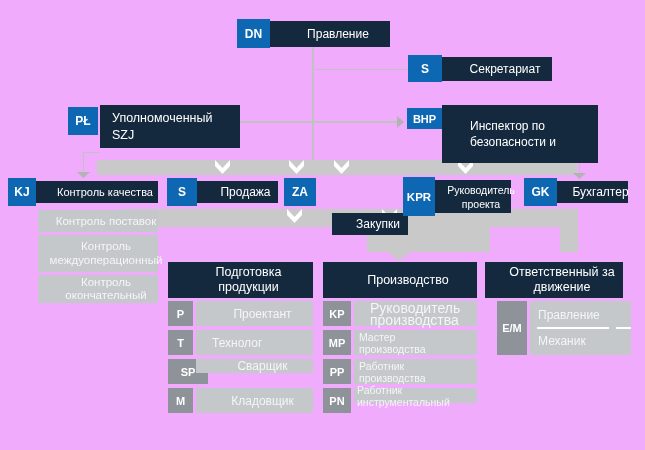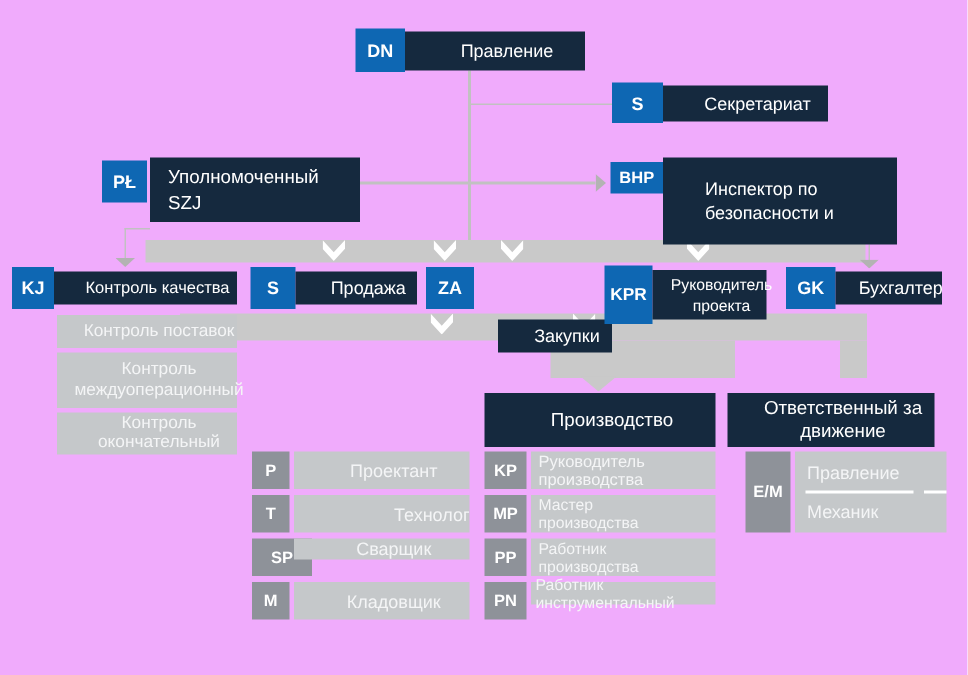--- a/index.html
+++ b/index.html
@@ -101,42 +101,45 @@
   <div class="abs grayb center" style="left:38px;top:210px;width:120px;height:22px;font-size:11.5px;justify-content:center;">
       <span>Контроль поставок</span>
     </div>
   <div class="abs grayb center" style="left:38px;top:235px;width:120px;height:37px;font-size:11.5px;line-height:13.5px;justify-content:center;text-align:center;">
       <span>Контроль междуоперационный</span>
     </div>
   <div class="abs grayb center" style="left:38px;top:275px;width:120px;height:28px;font-size:11.5px;line-height:13.5px;justify-content:center;text-align:center;">
       <span>Контроль окончательный</span>
     </div>
 
+  <div class="abs navy center" style="left:168px;top:262px;width:145px;height:36px;font-size:12.5px;line-height:15px;">
+      <span style="display:inline-block;width:100px;">Подготовка продукции</span>
+    </div>
   <div class="abs codeg" style="left:168px;top:301px;width:25px;height:25px;">P</div>
   <div class="abs grayb center f12" style="left:196px;top:301px;width:117px;height:25px;justify-content:center;">
       <span>Проектант</span>
     </div>
   <div class="abs codeg" style="left:168px;top:330px;width:25px;height:25px;">T</div>
-  <div class="abs grayb center f12" style="left:196px;top:330px;width:117px;height:25px;justify-content:flex-end;">
+  <div class="abs grayb center f12" style="left:196px;top:330px;width:117px;height:25px;justify-content:flex-start;">
       <span>Технолог</span>
     </div>
   <div class="abs codeg" style="left:168px;top:359px;width:40px;height:25px;">SP</div>
   <div class="abs grayb center f12" style="left:196px;top:359px;width:117px;height:14px;justify-content:center;">
       <span>Сварщик</span>
     </div>
   <div class="abs codeg" style="left:168px;top:388px;width:25px;height:25px;">M</div>
   <div class="abs grayb center f12" style="left:196px;top:388px;width:117px;height:25px;justify-content:center;">
       <span>Кладовщик</span>
     </div>
 
   <div class="abs navy center" style="left:323px;top:262px;width:154px;height:36px;font-size:12.5px;">
       <span>Производство</span>
     </div>
   <div class="abs codeg" style="left:323px;top:301px;width:28px;height:25px;">KP</div>
-  <div class="abs grayb" style="left:354px;top:301px;width:123px;height:25px;padding-left:5px;font-size:11px;line-height:12px;">
+  <div class="abs grayb" style="left:354px;top:301px;width:123px;height:25px;padding-left:16px;font-size:14px;line-height:12px;">
       <span>Руководитель производства</span>
     </div>
   <div class="abs codeg" style="left:323px;top:330px;width:28px;height:25px;">MP</div>
   <div class="abs grayb" style="left:354px;top:330px;width:123px;height:25px;padding-left:5px;font-size:10.5px;line-height:12px;">
       <span style="display:inline-block;width:85px;">Мастер производства</span>
     </div>
   <div class="abs codeg" style="left:323px;top:359px;width:28px;height:25px;">PP</div>
   <div class="abs grayb" style="left:354px;top:359px;width:123px;height:25px;padding-left:5px;font-size:10.5px;line-height:12px;">
       <span style="display:inline-block;width:85px;">Работник производства</span>
     </div>

